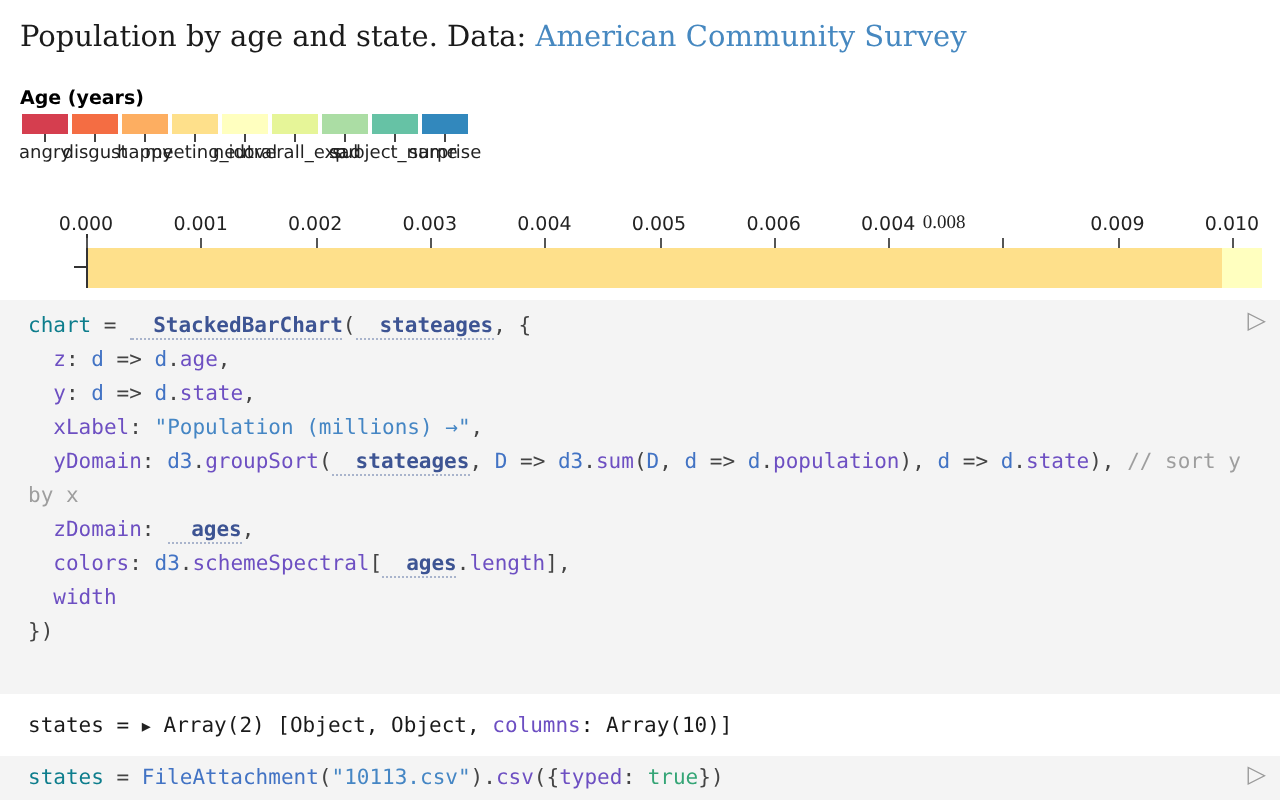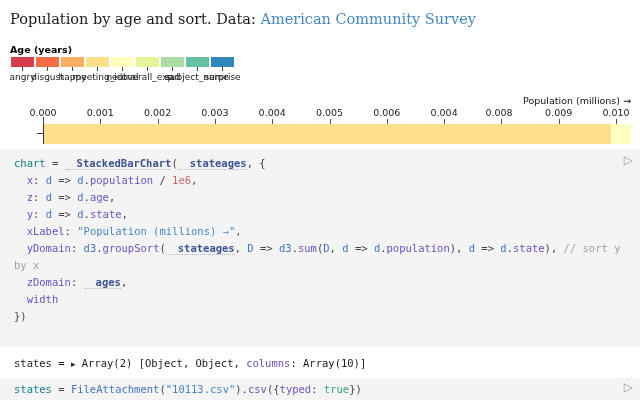--- a/index.html
+++ b/index.html
@@ -51,21 +51,21 @@
   .tk.num{color:#c96765;}
   .tk.com{color:#9e9e9e;}
   .tk.op{color:#444;}
   .tk.bool{color:#35a576;}
   .tk.insp{color:#1a1a1a;margin-top:12px;}
   .tk.caret{color:#222;font-size:9px;cursor:pointer;font-family:"DejaVu Sans",sans-serif;}
 </style>
 </head>
 <body>
 
-<div class="md-title"><span>Population by age and sort. Data: </span><a>American Community Survey</a></div>
+<div class="md-title"><span>Population by age and state. Data: </span><a>American Community Survey</a></div>
 
 <div class="legend-title">Age (years)</div>
 <div class="legend-swatches">
     <div class="swatch" style="left: 0px; background: rgb(213, 62, 79);"></div>
     <div class="ltick" style="left: 11px;"></div>
     <div class="llabel" style="left: 11.5px;">angry</div>
     <div class="swatch" style="left: 25px; background: rgb(244, 109, 67);"></div>
     <div class="ltick" style="left: 36px;"></div>
     <div class="llabel" style="left: 36.5px;">disgust</div>
     <div class="swatch" style="left: 50px; background: rgb(253, 174, 97);"></div>
@@ -85,59 +85,58 @@
     <div class="llabel" style="left: 161.5px;">sad</div>
     <div class="swatch" style="left: 175px; background: rgb(102, 194, 165);"></div>
     <div class="ltick" style="left: 186px;"></div>
     <div class="llabel" style="left: 186.5px;">subject_name</div>
     <div class="swatch" style="left: 200px; background: rgb(50, 136, 189);"></div>
     <div class="ltick" style="left: 211px;"></div>
     <div class="llabel" style="left: 211.5px;">surprise</div>
   </div>
 
 <div class="chart-area">
-  <div class="x-axis-title">Population (millions) →</div>
   <div class="y-axis-line"></div>
   <div class="y-tick"></div>
 <div class="xlabel" style="left: 43px;">0.000</div>
     <div class="xtick" style="left: 43px;"></div>
     <div class="xlabel" style="left: 100.3px;">0.001</div>
     <div class="xtick" style="left: 100.3px;"></div>
     <div class="xlabel" style="left: 157.6px;">0.002</div>
     <div class="xtick" style="left: 157.6px;"></div>
     <div class="xlabel" style="left: 214.9px;">0.003</div>
     <div class="xtick" style="left: 214.9px;"></div>
     <div class="xlabel" style="left: 272.2px;">0.004</div>
     <div class="xtick" style="left: 272.2px;"></div>
     <div class="xlabel" style="left: 329.5px;">0.005</div>
     <div class="xtick" style="left: 329.5px;"></div>
     <div class="xlabel" style="left: 386.8px;">0.006</div>
     <div class="xtick" style="left: 386.8px;"></div>
     <div class="xlabel" style="left: 444.1px;">0.004</div>
     <div class="xtick" style="left: 444.1px;"></div>
-    <div class="xlabel" style="left: 499px;">0.008</div>
+    <div class="xlabel" style="left: 472px; font-family: Liberation Serif, serif;">0.008</div>
     <div class="xtick" style="left: 501.4px;"></div>
     <div class="xlabel" style="left: 558.7px;">0.009</div>
     <div class="xtick" style="left: 558.7px;"></div>
     <div class="xlabel" style="left: 616px;">0.010</div>
     <div class="xtick" style="left: 616px;"></div>
     <div class="seg" style="left: 44px; width: 567.27px; background: rgb(254, 224, 139);"></div>
     <div class="seg" style="left: 611.27px; width: 20.055px; background: rgb(255, 255, 191);"></div>
   </div>
 
 <div class="code-cell cell-chart">
   <div class="play">▷</div>
   <div class="code-body">
       <div class="code-line"><span class="tk def">chart</span><span class="tk op"> = </span><span class="tk ref">StackedBarChart</span><span class="tk op">(</span><span class="tk ref">stateages</span><span class="tk op">, {</span></div>
-      <div class="code-line"><span class="tk op">  </span><span class="tk prop">x</span><span class="tk op">: </span><span class="tk var">d</span><span class="tk op"> =&gt; </span><span class="tk var">d</span><span class="tk op">.</span><span class="tk prop">population</span><span class="tk op"> / </span><span class="tk num">1e6</span><span class="tk op">,</span></div>
       <div class="code-line"><span class="tk op">  </span><span class="tk prop">z</span><span class="tk op">: </span><span class="tk var">d</span><span class="tk op"> =&gt; </span><span class="tk var">d</span><span class="tk op">.</span><span class="tk prop">age</span><span class="tk op">,</span></div>
       <div class="code-line"><span class="tk op">  </span><span class="tk prop">y</span><span class="tk op">: </span><span class="tk var">d</span><span class="tk op"> =&gt; </span><span class="tk var">d</span><span class="tk op">.</span><span class="tk prop">state</span><span class="tk op">,</span></div>
       <div class="code-line"><span class="tk op">  </span><span class="tk prop">xLabel</span><span class="tk op">: </span><span class="tk str">"Population (millions) →"</span><span class="tk op">,</span></div>
       <div class="code-line"><span class="tk op">  </span><span class="tk prop">yDomain</span><span class="tk op">: </span><span class="tk var">d3</span><span class="tk op">.</span><span class="tk prop">groupSort</span><span class="tk op">(</span><span class="tk ref">stateages</span><span class="tk op">, </span><span class="tk var">D</span><span class="tk op"> =&gt; </span><span class="tk var">d3</span><span class="tk op">.</span><span class="tk prop">sum</span><span class="tk op">(</span><span class="tk var">D</span><span class="tk op">, </span><span class="tk var">d</span><span class="tk op"> =&gt; </span><span class="tk var">d</span><span class="tk op">.</span><span class="tk prop">population</span><span class="tk op">), </span><span class="tk var">d</span><span class="tk op"> =&gt; </span><span class="tk var">d</span><span class="tk op">.</span><span class="tk prop">state</span><span class="tk op">), </span><span class="tk com">// sort y by x</span></div>
       <div class="code-line"><span class="tk op">  </span><span class="tk prop">zDomain</span><span class="tk op">: </span><span class="tk ref">ages</span><span class="tk op">,</span></div>
+      <div class="code-line"><span class="tk op">  </span><span class="tk prop">colors</span><span class="tk op">: </span><span class="tk var">d3</span><span class="tk op">.</span><span class="tk prop">schemeSpectral</span><span class="tk op">[</span><span class="tk ref">ages</span><span class="tk op">.</span><span class="tk prop">length</span><span class="tk op">],</span></div>
       <div class="code-line"><span class="tk op">  </span><span class="tk prop">width</span></div>
       <div class="code-line"><span class="tk op">})</span></div>
     </div>
 </div>
 
 <div class="inspector-row">
   <div class="code-line"><span class="tk insp">states = </span><span class="tk caret">▸</span><span class="tk insp"> Array(2) [Object, Object, </span><span class="tk prop">columns</span><span class="tk insp">: Array(10)]</span></div>
 </div>
 
 <div class="code-cell cell-file">

